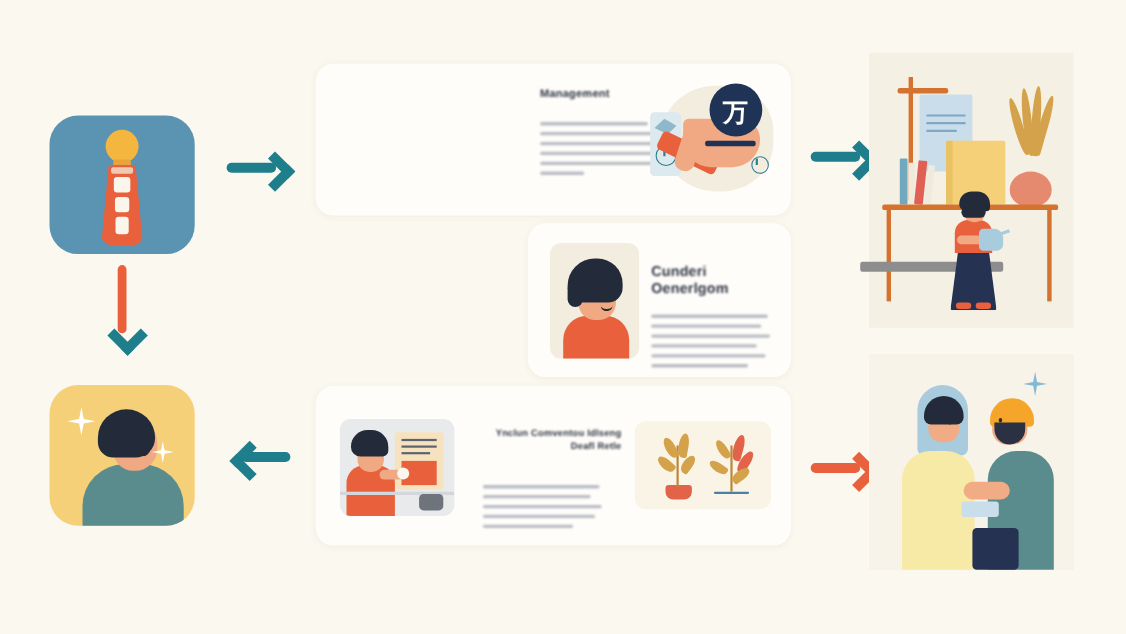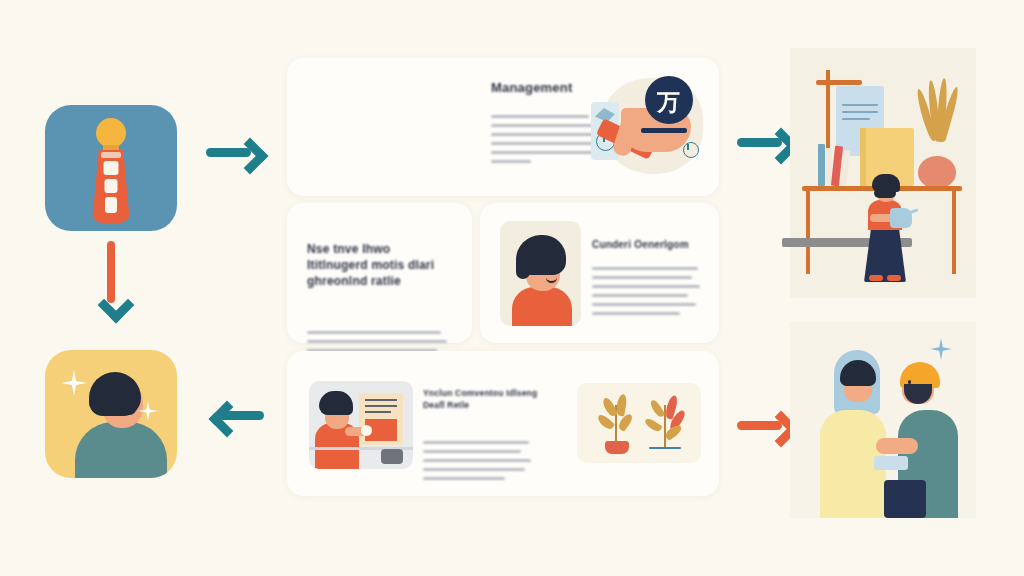--- a/index.html
+++ b/index.html
@@ -157,21 +157,21 @@
   <div>
     <div class="arrow-h" style="left:219px;top:411px;width:45px;background:#1F7E8C;"></div>
     <div class="arrow-head" style="left:214px;top:406px;border-color:#1F7E8C;
          border-width:9px 0 0 9px;transform:rotate(-45deg);"></div>
   </div>
 
   <div class="card card-top">
 
 
     <div class="abs" style="left:204px;top:22px;width:170px;height:100px;">
-      <div class="ph-title fuzzy" style="font-size:13px;">Management</div>
+      <div class="ph-title fuzzy" style="font-size:10px;">Management</div>
       <div class="fuzzy">
         <div class="ph-line abs" style="left:0;top:20px;width:98px;height:2.8px;"></div>
         <div class="ph-line abs" style="left:0;top:29px;width:112px;height:2.8px;"></div>
         <div class="ph-line abs" style="left:0;top:38px;width:104px;height:2.8px;"></div>
         <div class="ph-line abs" style="left:0;top:47px;width:116px;height:2.8px;"></div>
         <div class="ph-line abs" style="left:0;top:56px;width:110px;height:2.8px;"></div>
         <div class="ph-line abs" style="left:0;top:65px;width:40px;height:2.8px;"></div>
       </div>
     </div>
 
@@ -192,49 +192,38 @@
            border-radius:8px;transform:rotate(18deg);"></div>
       <div class="navy abs" style="left:58px;top:6px;width:48px;height:48px;border-radius:50%;"></div>
       <div class="coin-glyph" style="left:70px;top:17px;font-size:23px;">万</div>
       <div class="navy abs" style="left:54px;top:58px;width:46px;height:5px;border-radius:2px;"></div>
       <div class="abs" style="left:96px;top:72px;width:14px;height:14px;border-radius:50%;
            border:1.3px solid #2F7E8C;"></div>
       <div class="abs" style="left:100px;top:74px;width:2px;height:6px;background:#2F7E8C;"></div>
     </div>
   </div>
 
-  <div class="card card-mid-l">
-    <div class="abs" style="left:20px;top:38px;width:150px;">
-      <div class="ph-title fuzzy" style="font-size:12px;line-height:16px;width:146px;">Nse tnve Ihwo Ititlnugerd motis dlari ghreonlnd ratlie</div>
-      <div class="fuzzy">
-        <div class="ph-line abs" style="left:0;top:42px;width:134px;height:2.8px;"></div>
-        <div class="ph-line abs" style="left:0;top:51px;width:140px;height:2.8px;"></div>
-        <div class="ph-line abs" style="left:0;top:60px;width:130px;height:2.8px;"></div>
-        <div class="ph-line abs" style="left:0;top:69px;width:96px;height:2.8px;"></div>
-      </div>
-    </div>
-  </div>
 
   <div class="card card-mid-r">
 
     <div class="imgbox" style="left:20px;top:18px;width:81px;height:105px;">
       <div>
         <div class="orangeT abs" style="left:12px;top:66px;width:60px;height:44px;border-radius:22px 22px 0 0;"></div>
         <div class="skin abs" style="left:26px;top:30px;width:34px;height:40px;border-radius:15px 16px 16px 15px;"></div>
         <div class="hairdark abs" style="left:16px;top:14px;width:50px;height:40px;
              border-radius:26px 24px 14px 16px;"></div>
         <div class="hairdark abs" style="left:16px;top:34px;width:14px;height:24px;border-radius:7px;"></div>
         <div class="abs" style="left:49px;top:46px;width:3px;height:4px;background:#2B2B2B;border-radius:2px;"></div>
         <div class="abs" style="left:46px;top:55px;width:11px;height:5px;
              border-bottom:2px solid #2B2B2B;border-radius:0 0 6px 6px;"></div>
       </div>
     </div>
 
     <div class="abs" style="left:112px;top:36px;width:112px;">
-      <div class="ph-title fuzzy" style="font-size:10px;">Cunderi Oenerlgom</div>
+      <div class="ph-title fuzzy" style="font-size:13px;">Cunderi Oenerlgom</div>
       <div class="fuzzy">
         <div class="ph-line abs" style="left:0;top:17px;width:106px;height:2.6px;"></div>
         <div class="ph-line abs" style="left:0;top:26px;width:100px;height:2.6px;"></div>
         <div class="ph-line abs" style="left:0;top:35px;width:108px;height:2.6px;"></div>
         <div class="ph-line abs" style="left:0;top:44px;width:96px;height:2.6px;"></div>
         <div class="ph-line abs" style="left:0;top:53px;width:104px;height:2.6px;"></div>
         <div class="ph-line abs" style="left:0;top:62px;width:88px;height:2.6px;"></div>
       </div>
     </div>
   </div>
@@ -251,21 +240,21 @@
         <div class="orangeT abs" style="left:6px;top:42px;width:44px;height:46px;border-radius:16px 16px 0 0;"></div>
         <div class="skin abs" style="left:16px;top:20px;width:24px;height:28px;border-radius:11px;"></div>
         <div class="hairdark abs" style="left:10px;top:10px;width:34px;height:24px;border-radius:17px 17px 6px 10px;"></div>
         <div class="skin abs" style="left:36px;top:46px;width:22px;height:9px;border-radius:5px;"></div>
         <div class="abs" style="left:52px;top:44px;width:11px;height:11px;border-radius:50%;background:#FAF7EE;"></div>
         <div class="abs" style="left:0;top:66px;width:104px;height:3px;background:#D3D6DA;"></div>
         <div class="abs" style="left:72px;top:68px;width:22px;height:15px;background:#6E737C;border-radius:4px;"></div>
       </div>
     </div>
 
-    <div class="abs" style="left:136px;top:36px;width:130px;">
+    <div class="abs" style="left:152px;top:36px;width:130px;text-align:right;">
       <div class="ph-title fuzzy" style="font-size:8.5px;line-height:12px;width:126px;">Ynclun Comventou Idlseng Deafl Retle</div>
       <div class="fuzzy">
         <div class="ph-line abs" style="left:0;top:30px;width:106px;height:2.6px;"></div>
         <div class="ph-line abs" style="left:0;top:39px;width:98px;height:2.6px;"></div>
         <div class="ph-line abs" style="left:0;top:48px;width:108px;height:2.6px;"></div>
         <div class="ph-line abs" style="left:0;top:57px;width:102px;height:2.6px;"></div>
         <div class="ph-line abs" style="left:0;top:66px;width:82px;height:2.6px;"></div>
       </div>
     </div>
 

